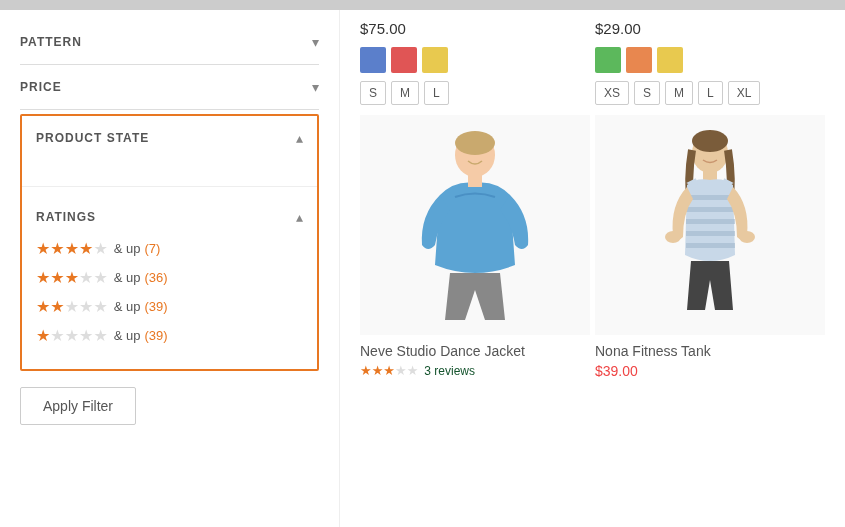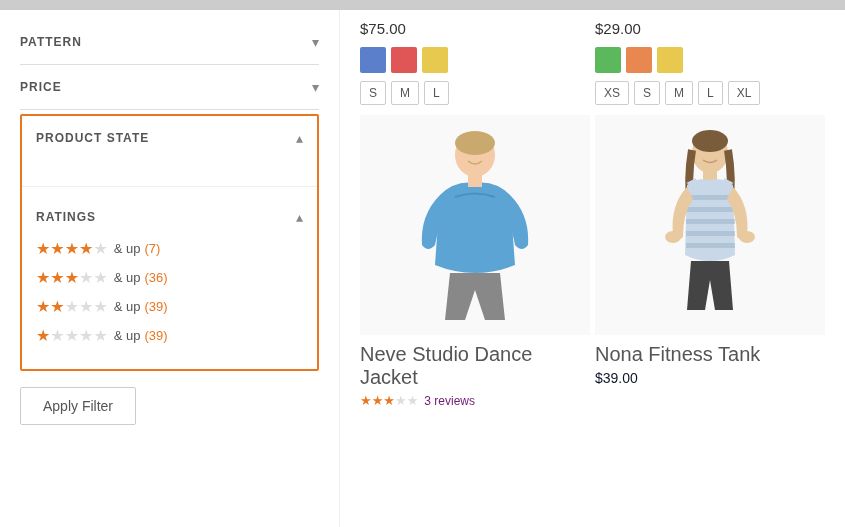--- a/index.html
+++ b/index.html
@@ -212,21 +212,21 @@
       width: 100%;
       height: 220px;
       display: flex;
       align-items: center;
       justify-content: center;
       overflow: hidden;
       background: #f9f9f9;
     }
 
     .product-name {
-      font-size: 20px;
+      font-size: 14px;
       color: #555;
       margin-top: 8px;
       margin-bottom: 4px;
     }
 
     .product-rating-row {
       display: flex;
       align-items: center;
       gap: 6px;
     }
@@ -239,26 +239,26 @@
       font-size: 13px;
       color: #ddd;
     }
 
     .product-star.filled {
       color: #e87722;
     }
 
     .review-count {
       font-size: 12px;
-      color: #701a75;
+      color: #14532d;
     }
 
     .product-price-bottom {
       font-size: 14px;
-      color: #0f172a;
+      color: #ef4444;
       margin-top: 4px;
     }
   </style>
 </head>
 <body>
 
 <div class="top-bar"></div>
 
 <div class="main-content">
 

